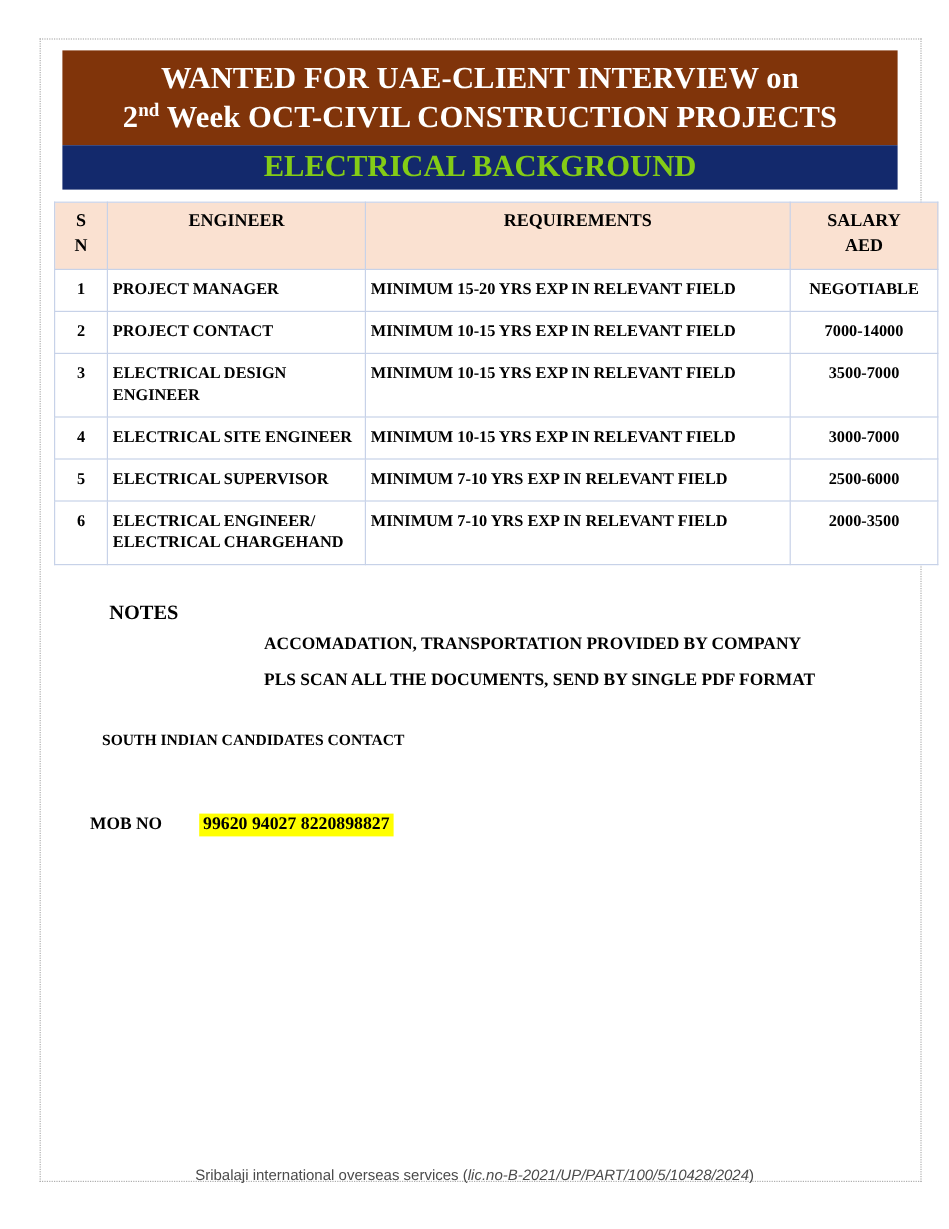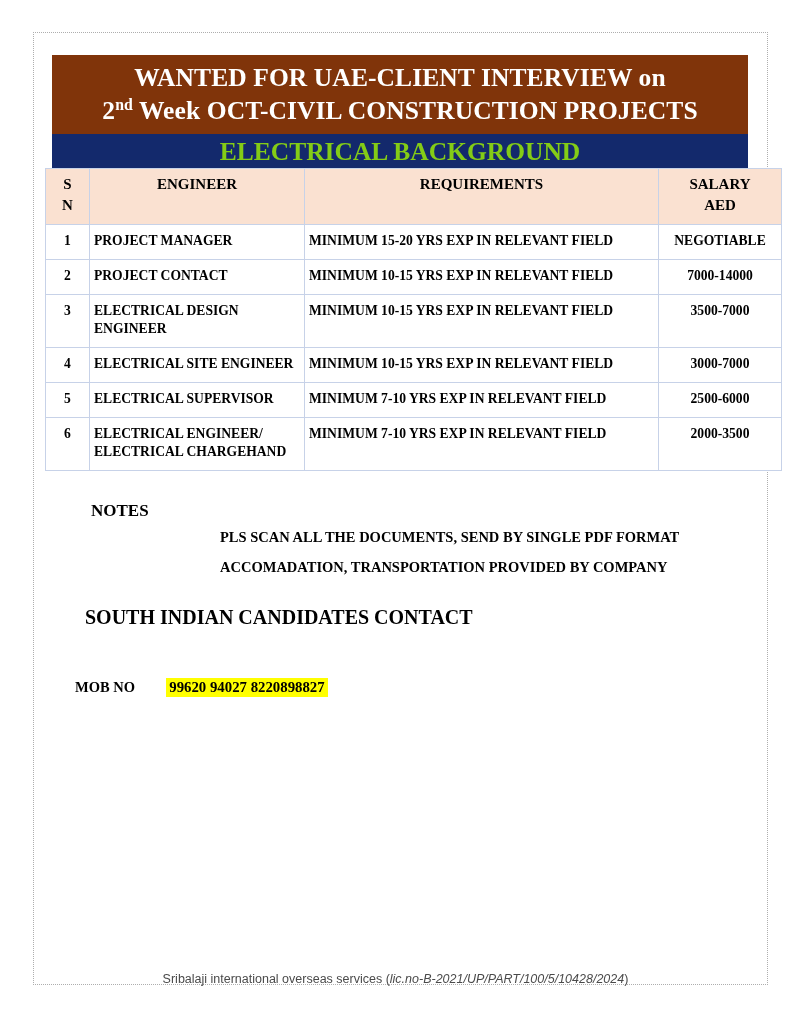--- a/index.html
+++ b/index.html
@@ -32,21 +32,21 @@
     height: 953px;
     border: 1px dotted #aeaeae;
     box-sizing: border-box;
     pointer-events: none;
   }
 
   
   #banner {
     position: absolute;
     left: 52px;
-    top: 55px;
+    top: 42px;
     width: 696px;
   }
   .banner-brown {
     background: #80340a;
     color: #ffffff;
     text-align: center;
     font-weight: bold;
     font-size: 25.5px;
     line-height: 33px;
     padding: 6px 4px 7px 4px;
@@ -132,21 +132,21 @@
     padding-left: 46px;
     line-height: 22px;
   }
   .note-line {
     font-size: 14.5px;
     padding-left: 175px;
     line-height: 30px;
     white-space: nowrap;
   }
   .contact-heading {
-    font-size: 20px;
+    font-size: 13px;
     padding-left: 40px;
     margin-top: 24px;
     line-height: 22px;
   }
 
   
   #contact {
     position: absolute;
     left: 45px;
     top: 672px;
@@ -257,22 +257,22 @@
         <td class="c-sn">6</td>
         <td class="c-pos">ELECTRICAL ENGINEER/ ELECTRICAL CHARGEHAND</td>
         <td class="c-req">MINIMUM 7-10 YRS EXP IN RELEVANT FIELD</td>
         <td class="c-sal">2000-3500</td>
       </tr>
     </tbody>
   </table>
 
   <div id="notes">
     <div class="note-heading">NOTES</div>
+    <div class="note-line">ACCOMADATION, TRANSPORTATION PROVIDED BY COMPANY</div>
     <div class="note-line">PLS SCAN ALL THE DOCUMENTS, SEND BY SINGLE PDF FORMAT</div>
-    <div class="note-line">ACCOMADATION, TRANSPORTATION PROVIDED BY COMPANY</div>
     <div class="contact-heading">SOUTH INDIAN CANDIDATES   CONTACT</div>
   </div>
 
   <div id="contact">
     <div class="contact-row">
       <span class="contact-label">MOB NO</span>
       <span class="mob-spacer"></span>
       <span class="hl">99620 94027 8220898827</span>
     </div>
   </div>

